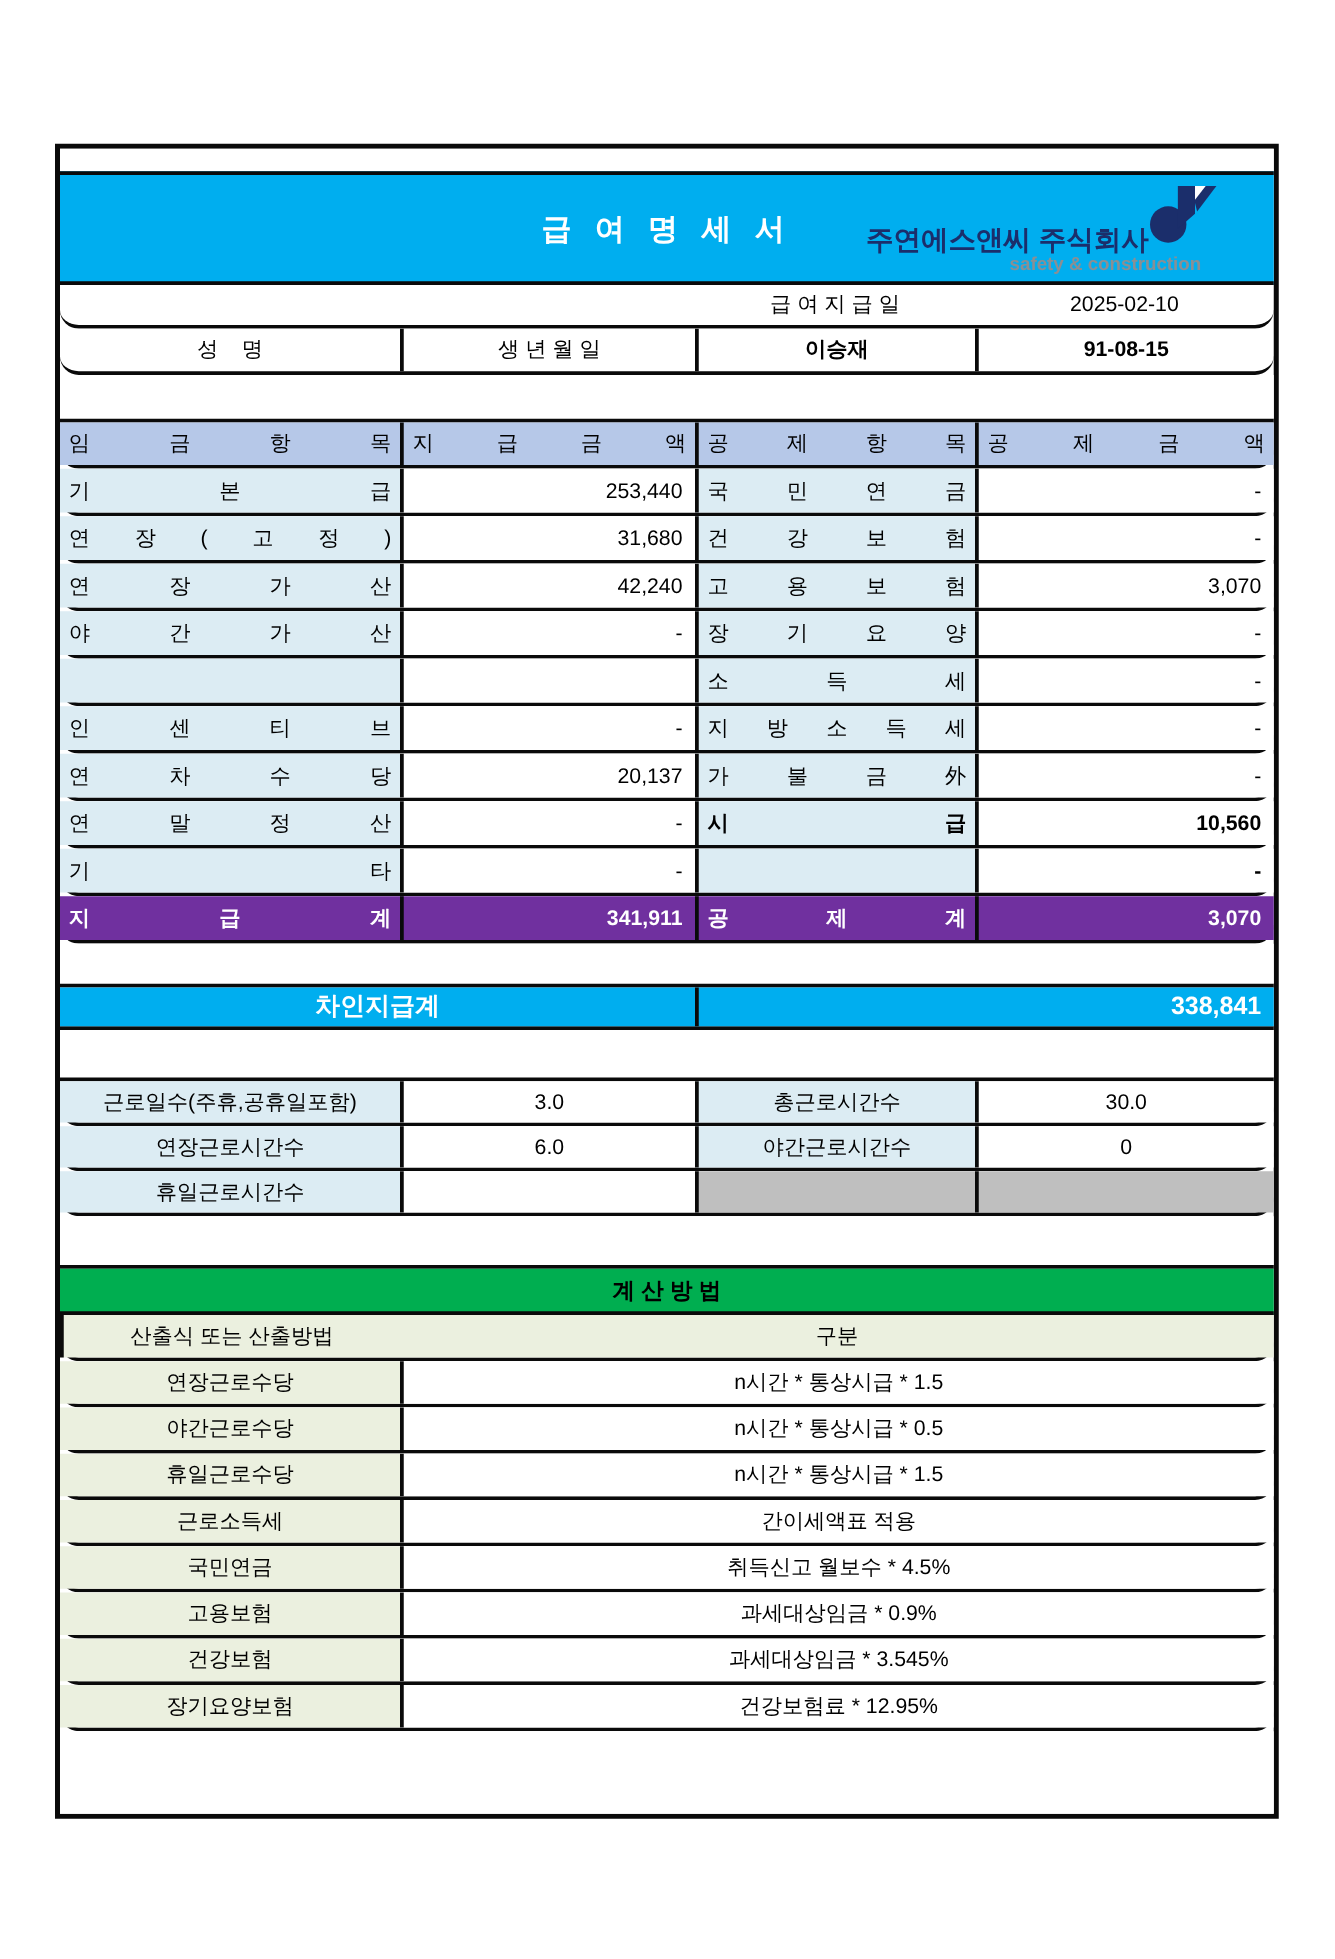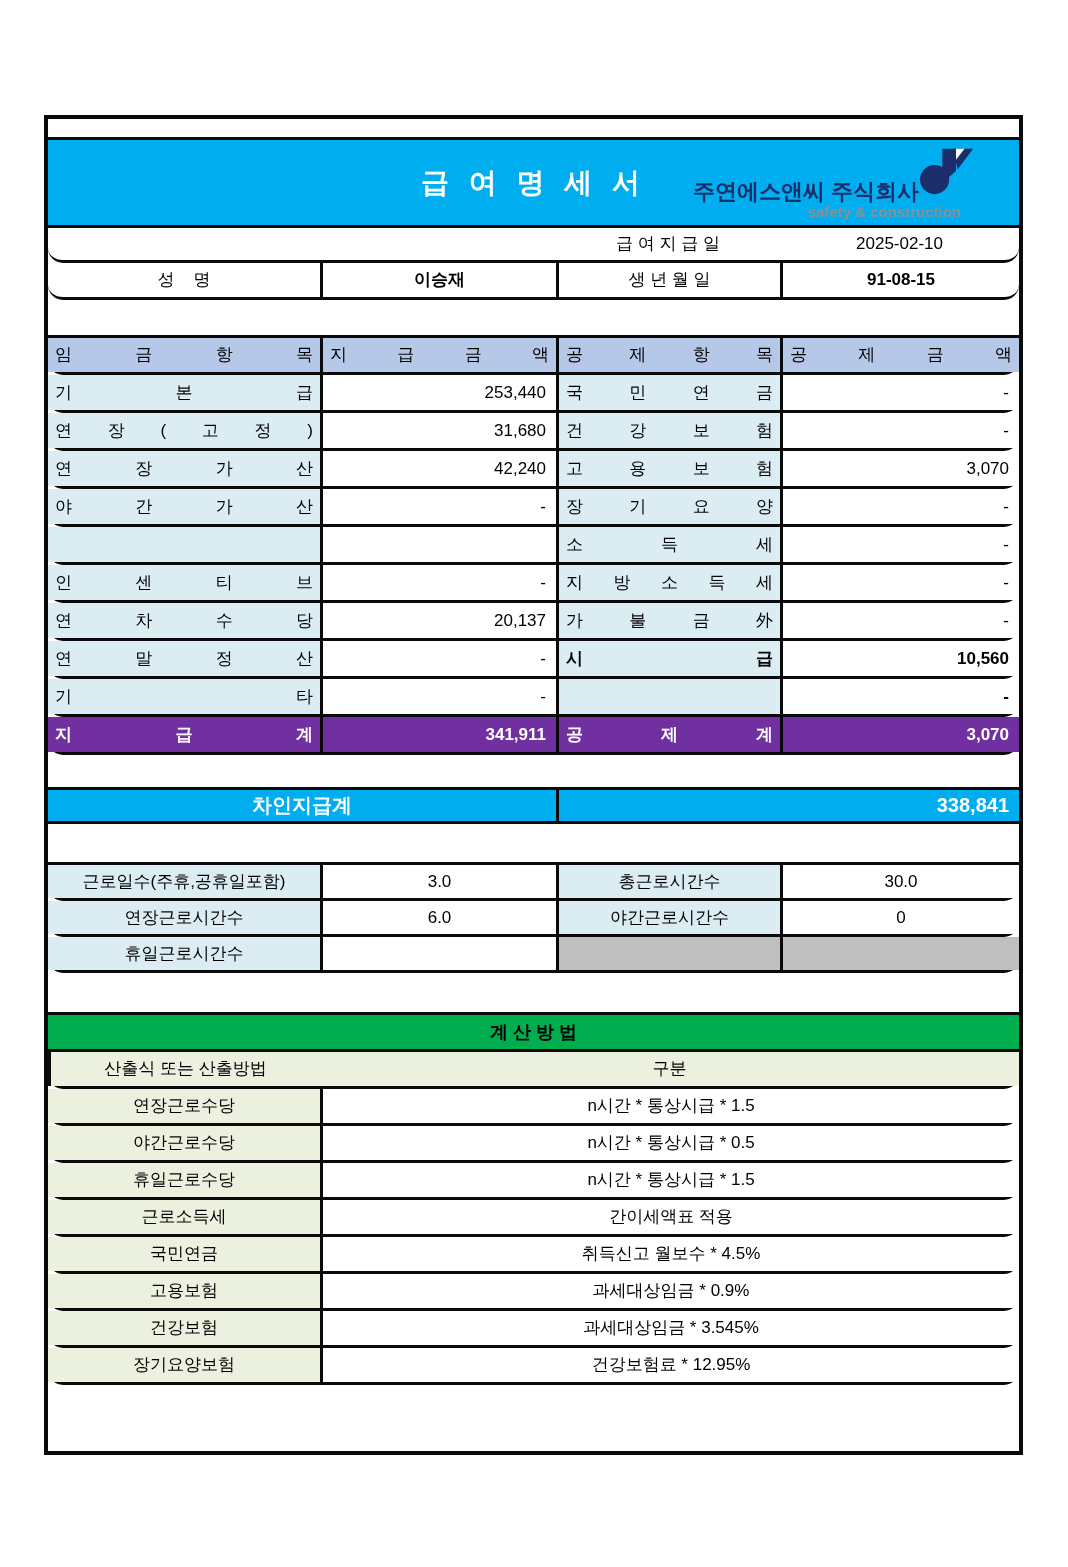--- a/index.html
+++ b/index.html
@@ -7,21 +7,21 @@
        font-family:"Liberation Sans","DejaVu Sans",sans-serif;color:#000;}
   .doc{position:absolute;left:44px;top:115px;width:979px;box-sizing:border-box;
        border:4px solid #0a0a0a;background:#fff;}
   .sp{background:#fff;}
   .sp1{height:18px}.sp2{height:35px}.sp3{height:32px}.sp4{height:38px}.sp5{height:39px}
   .bottombox{height:66px;background:#fff;}
 
   
   .band{height:85px;background:#00AEEF;border-top:3px solid #0a0a0a;border-bottom:3px solid #0a0a0a;
         position:relative;display:flex;align-items:center;justify-content:center;}
-  .title{font-size:28px;font-weight:bold;color:#fff;white-space:pre;letter-spacing:6px;}
+  .title{font-size:24px;font-weight:bold;color:#fff;white-space:pre;letter-spacing:6px;}
   .logo{position:absolute;right:12px;top:0;width:290px;height:85px;}
   .logo svg{position:absolute;right:30px;top:7px;}
   .co-name{position:absolute;right:88px;bottom:18px;font-size:22px;font-weight:bold;color:#1B2E6B;white-space:pre;}
   .co-sub{position:absolute;right:46px;bottom:5px;font-size:15px;font-weight:bold;color:#8A8F94;}
 
   
   .g4{display:grid;grid-template-columns:272px 236px 224px 239px;}
   .g2net{display:grid;grid-template-columns:508px 463px;}
   .g2calc{display:grid;grid-template-columns:272px 699px;}
   .c{box-sizing:border-box;overflow:hidden;font-size:17px;}
@@ -82,22 +82,22 @@
 
   <div class="g4 payrow bb">
     <div class="c"></div>
     <div class="c"></div>
     <div class="c center pre">급 여 지 급 일</div>
     <div class="c center">2025-02-10</div>
   </div>
 
   <div class="g4 inforow bb">
     <div class="c center pre">성    명</div>
+    <div class="c center pre bl">생 년 월 일</div>
     <div class="c center bold bl">이승재</div>
-    <div class="c center pre bl">생 년 월 일</div>
     <div class="c center bold bl">91-08-15</div>
   </div>
 
   <div class="sp sp2"></div>
 
   <div class="bt">
     <div class="g4 thead bb">
       <div class="c dist">임 금 항 목</div>
       <div class="c dist bl">지 급 금 액</div>
       <div class="c dist bl">공 제 항 목</div>

